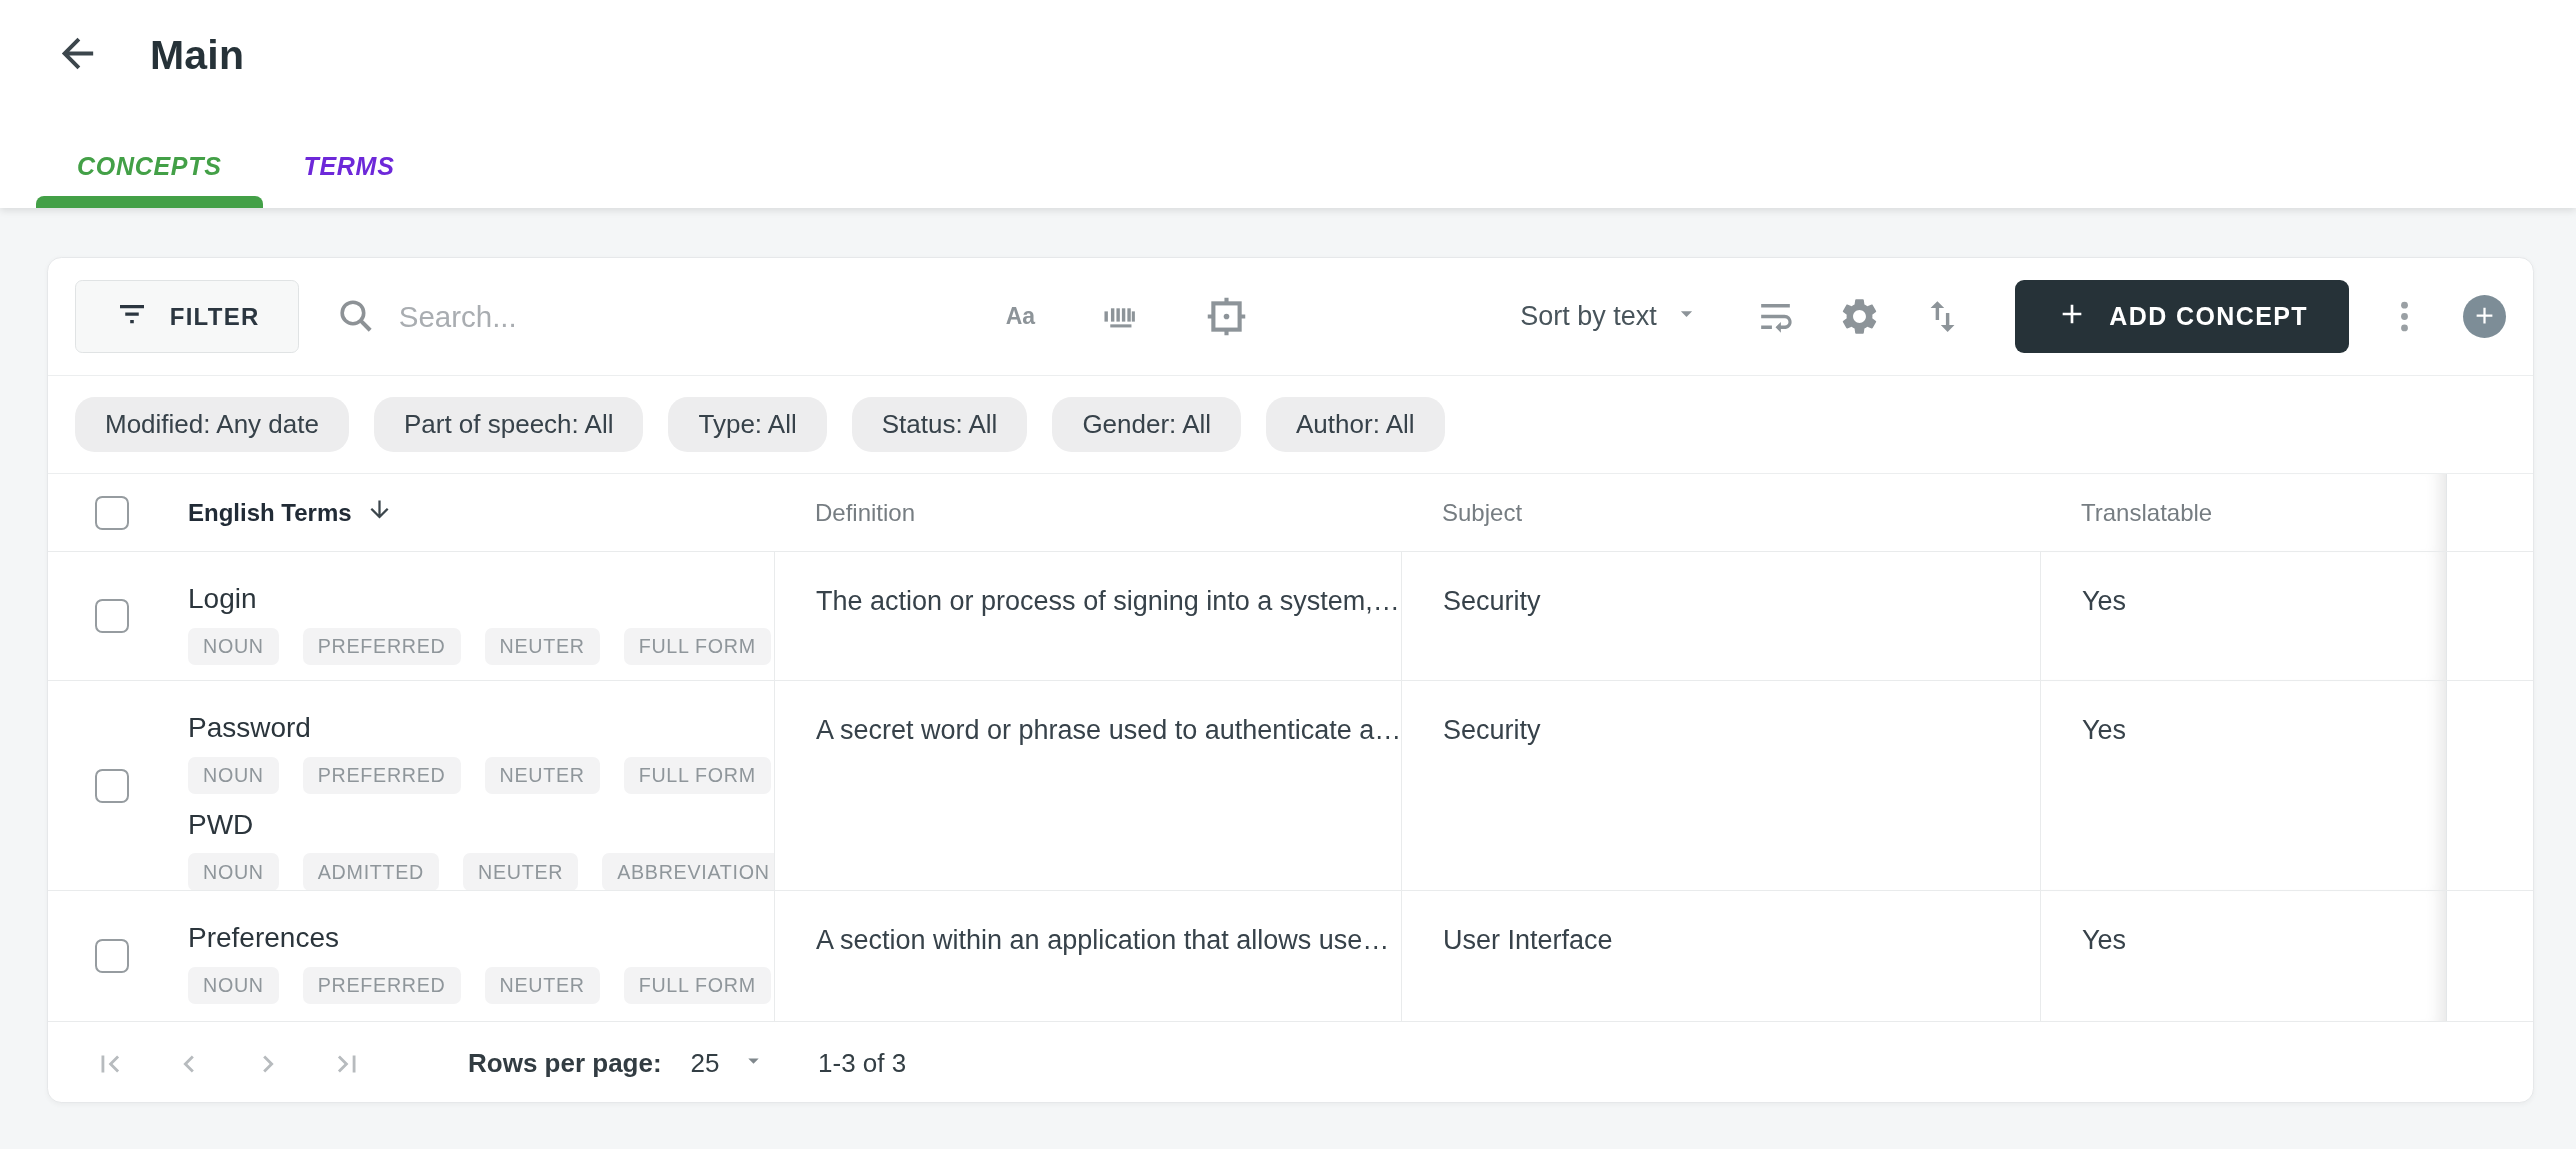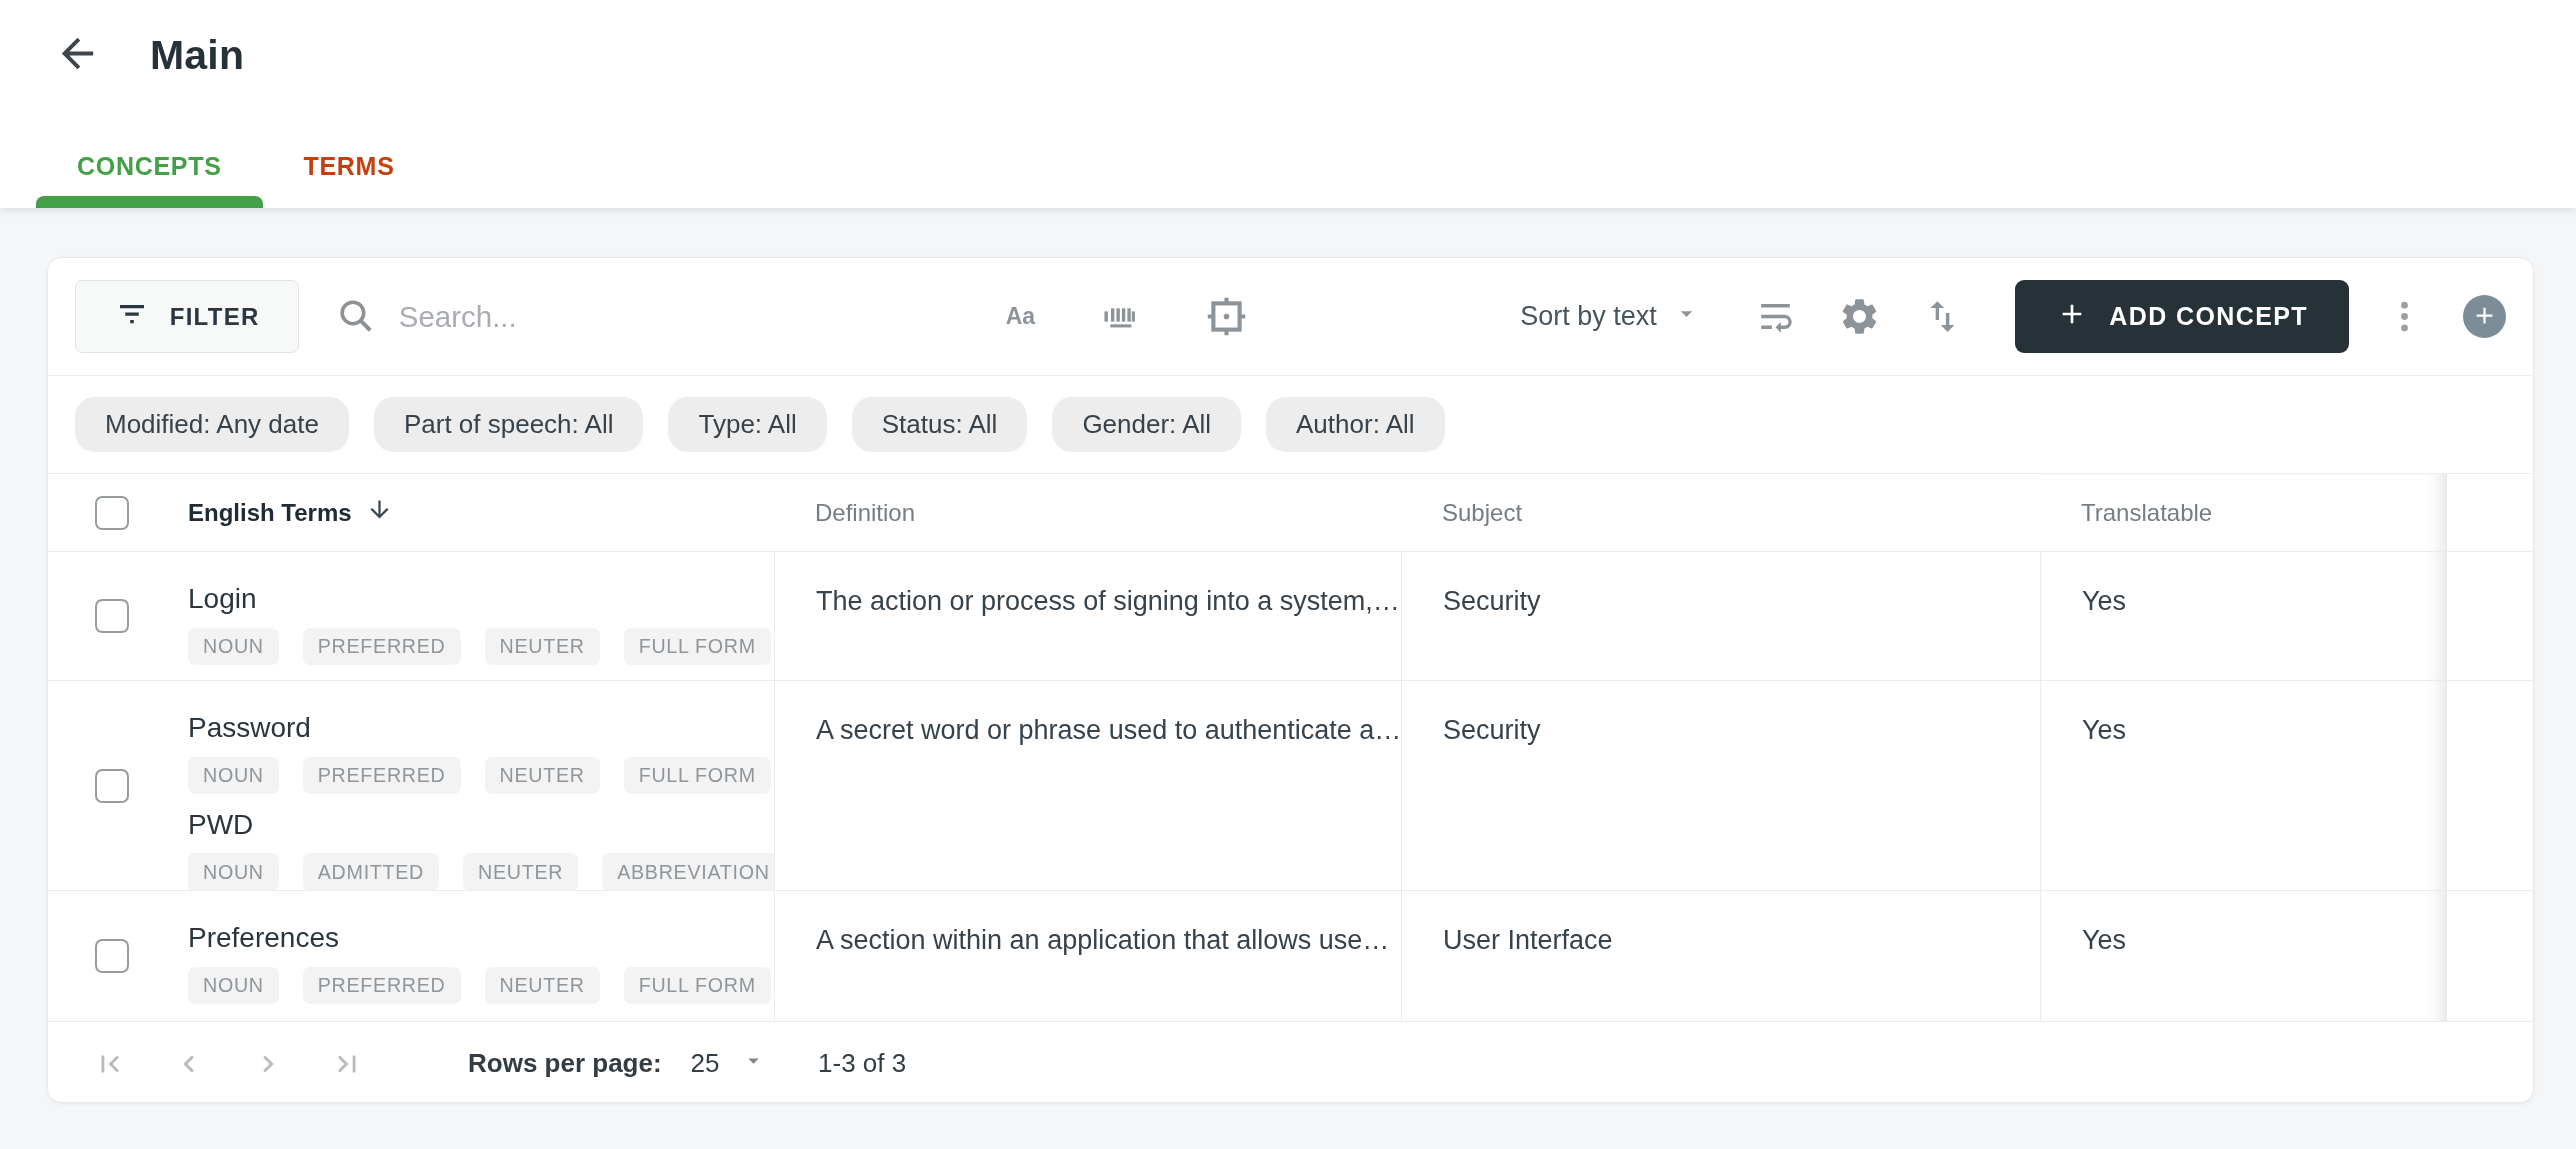--- a/index.html
+++ b/index.html
@@ -4,22 +4,22 @@
 <style>
   * { margin:0; padding:0; box-sizing:border-box; }
   html,body { width:2576px; height:1149px; overflow:hidden; }
   body { font-family:"Liberation Sans", sans-serif; background:#f4f6f7; color:#37424a; }
 
   
   .topband { position:relative; background:#ffffff; height:208px; box-shadow:0 2.7px 7.2px rgba(0,0,0,.10); z-index:5; }
   .title-row { display:flex; align-items:center; padding:30px 0 0 52px; gap:48px; }
   .back-btn { width:50px; height:50px; display:flex; align-items:center; justify-content:center; cursor:pointer; }
   .page-title { font-size:41px; font-weight:700; color:#263238; letter-spacing:0.2px; }
-  .tabs { position:absolute; bottom:0; left:36px; display:flex; }
-  .tab { position:relative; padding:0 41px 27px; font-size:25px; font-weight:600; letter-spacing:0.7px; color:#c2410c; cursor:pointer; }
+  .tabs { position:absolute; bottom:0; left:36px; display:flex;font-style:italic; }
+  .tab { position:relative; padding:0 41px 27px; font-size:25px; font-weight:600; letter-spacing:0.7px; color:#6d28d9; cursor:pointer; }
   .tab.active { color:#43a047; }
   .tab.active::after { content:""; position:absolute; left:0; right:0; bottom:0; height:11.6px; background:#43a047; border-radius:8px 8px 0 0; }
 
   
   .content { padding:49px 43px 0 47px; }
   .card { width:2487px; height:846px; background:#ffffff; border:0.9px solid #e6e8ea; border-radius:14.3px; box-shadow:0 1.8px 5.4px rgba(0,0,0,.04); overflow:hidden; display:flex; flex-direction:column; }
 
   
   .toolbar { height:117px; display:flex; align-items:center; padding:0 27px; flex:none; }
   .filter-btn { height:73px; display:flex; align-items:center; gap:19.7px; padding:0 38px; background:#f7f8f8; border:0.9px solid #e0e3e4; border-radius:7.2px; font-size:24px; font-weight:600; letter-spacing:1.3px; color:#2b3640; cursor:pointer; flex:none; }

